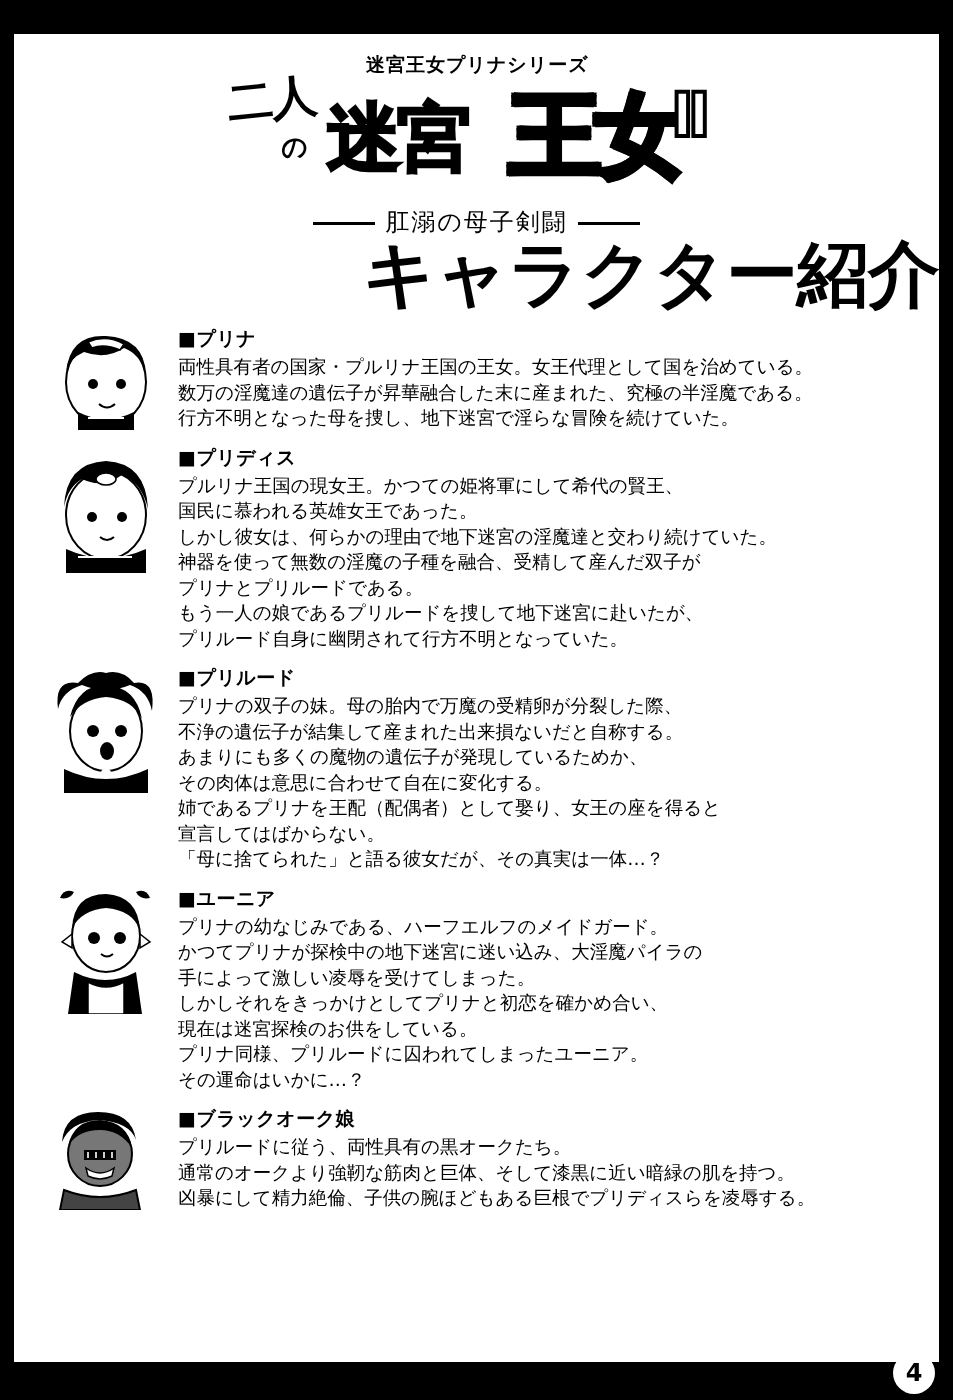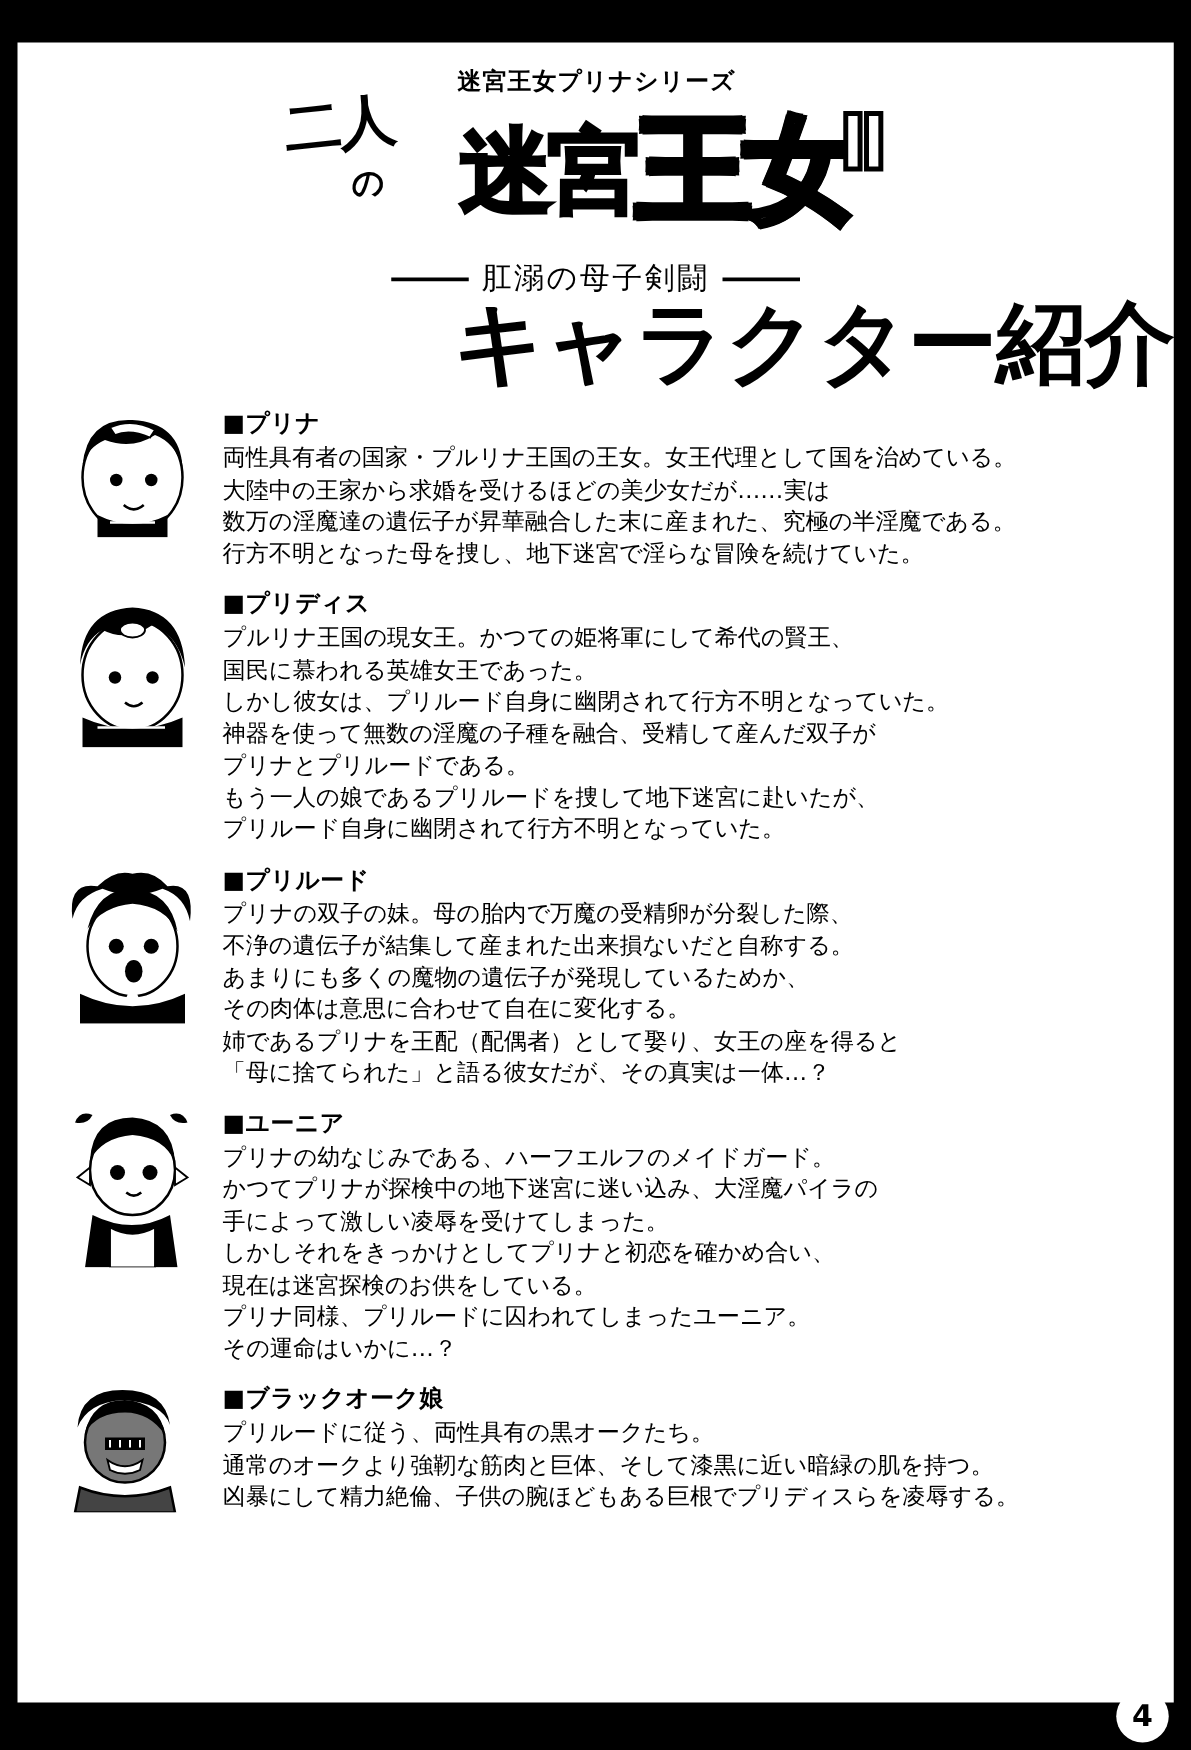--- a/index.html
+++ b/index.html
@@ -76,21 +76,20 @@
   }
   .lw-no {
     top: 78px; left: 62px;
     font-size: 26px;
     transform: rotate(-6deg);
   }
   .lw-meikyu {
     top: 44px; left: 108px;
     font-size: 74px;
     letter-spacing: -4px;
-    margin-left: 41px;
     -webkit-text-stroke: 3px #000;
   }
   .lw-oujo {
     top: 34px; left: 290px;
     font-size: 92px;
     letter-spacing: -6px;
     color: #ffffff;
     -webkit-text-stroke: 5px #000;
     text-shadow:
        3px 0 0 #000, -3px 0 0 #000, 0 3px 0 #000, 0 -3px 0 #000;
@@ -223,21 +222,20 @@
           <circle cx="77" cy="58" r="5" fill="#000"></circle>
           <path d="M55 78 q8 7 16 0" stroke="#000" stroke-width="2" fill="none"></path>
           <path d="M34 86 q28 14 56 0 l0 18 l-56 0 z" fill="#000"></path>
           <path d="M44 92 h36" stroke="#fff" stroke-width="2"></path>
         </svg>
       </div>
       <div class="char-text">
         <div class="char-name">■プリナ</div>
         <div class="char-lines">
           <p>両性具有者の国家・プルリナ王国の王女。女王代理として国を治めている。</p>
-          <p>大陸中の王家から求婚を受けるほどの美少女だが……実は</p>
           <p>数万の淫魔達の遺伝子が昇華融合した末に産まれた、究極の半淫魔である。</p>
           <p>行方不明となった母を捜し、地下迷宮で淫らな冒険を続けていた。</p>
         </div>
       </div>
     </div>
 
     <div class="char-row">
       <div class="char-portrait tall">
         <svg width="122" height="128" viewBox="0 0 122 128">
           <ellipse cx="62" cy="70" rx="40" ry="44" fill="#fff" stroke="#000" stroke-width="2"></ellipse>
@@ -248,21 +246,21 @@
           <path d="M56 92 q7 6 14 0" stroke="#000" stroke-width="2" fill="none"></path>
           <path d="M22 104 q40 18 80 0 l0 24 l-80 0 z" fill="#000"></path>
           <path d="M34 112 h54" stroke="#fff" stroke-width="2"></path>
         </svg>
       </div>
       <div class="char-text">
         <div class="char-name">■プリディス</div>
         <div class="char-lines">
           <p>プルリナ王国の現女王。かつての姫将軍にして希代の賢王、</p>
           <p>国民に慕われる英雄女王であった。</p>
-          <p>しかし彼女は、プリルード自身に幽閉されて行方不明となっていた。</p>
+          <p>しかし彼女は、何らかの理由で地下迷宮の淫魔達と交わり続けていた。</p>
           <p>神器を使って無数の淫魔の子種を融合、受精して産んだ双子が</p>
           <p>プリナとプリルードである。</p>
           <p>もう一人の娘であるプリルードを捜して地下迷宮に赴いたが、</p>
           <p>プリルード自身に幽閉されて行方不明となっていた。</p>
         </div>
       </div>
     </div>
 
     <div class="char-row">
       <div class="char-portrait tall">
@@ -278,20 +276,21 @@
         </svg>
       </div>
       <div class="char-text">
         <div class="char-name">■プリルード</div>
         <div class="char-lines">
           <p>プリナの双子の妹。母の胎内で万魔の受精卵が分裂した際、</p>
           <p>不浄の遺伝子が結集して産まれた出来損ないだと自称する。</p>
           <p>あまりにも多くの魔物の遺伝子が発現しているためか、</p>
           <p>その肉体は意思に合わせて自在に変化する。</p>
           <p>姉であるプリナを王配（配偶者）として娶り、女王の座を得ると</p>
+          <p>宣言してはばからない。</p>
           <p>「母に捨てられた」と語る彼女だが、その真実は一体…？</p>
         </div>
       </div>
     </div>
 
     <div class="char-row">
       <div class="char-portrait tall">
         <svg width="122" height="128" viewBox="0 0 122 128">
           <ellipse cx="62" cy="50" rx="34" ry="36" fill="#fff" stroke="#000" stroke-width="2"></ellipse>
           <path d="M28 42 Q30 8 62 8 Q94 10 96 44 Q88 24 62 22 Q38 24 28 42Z" fill="#000"></path>

